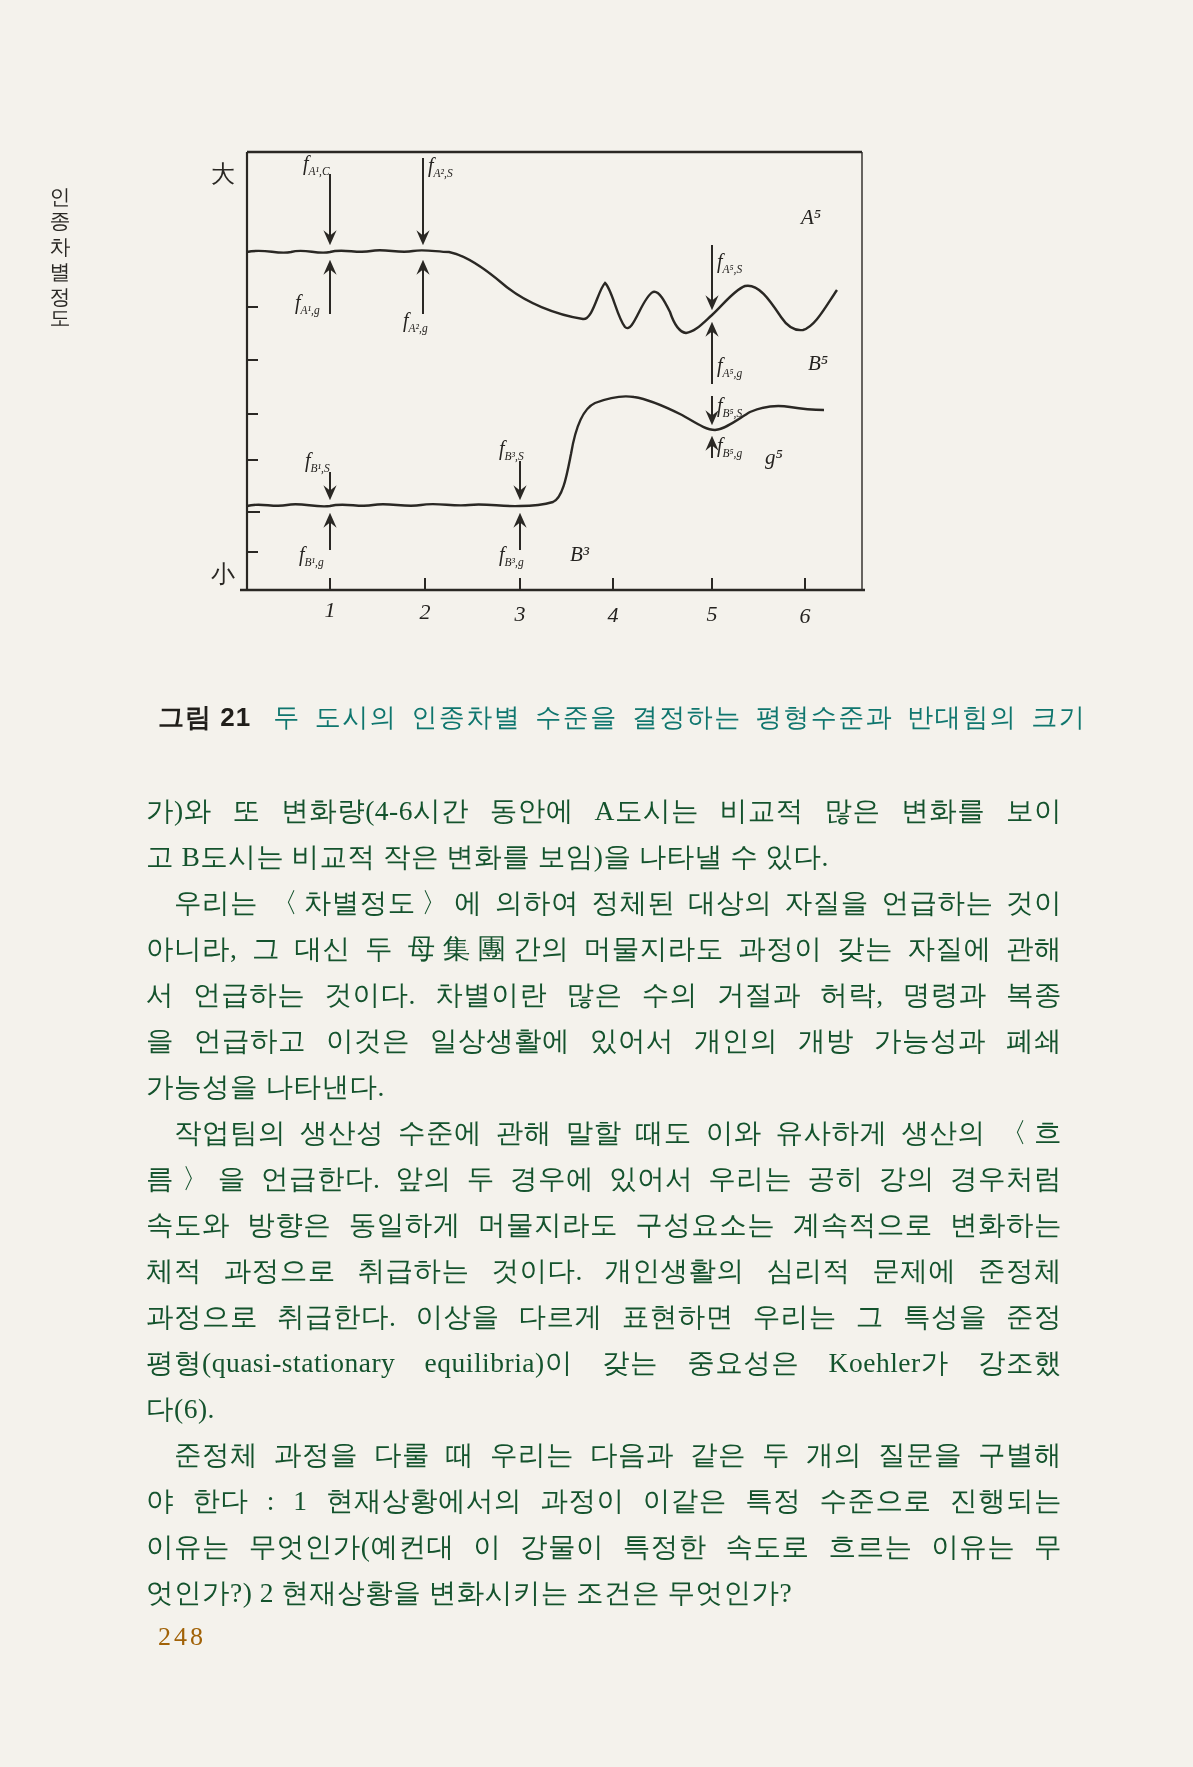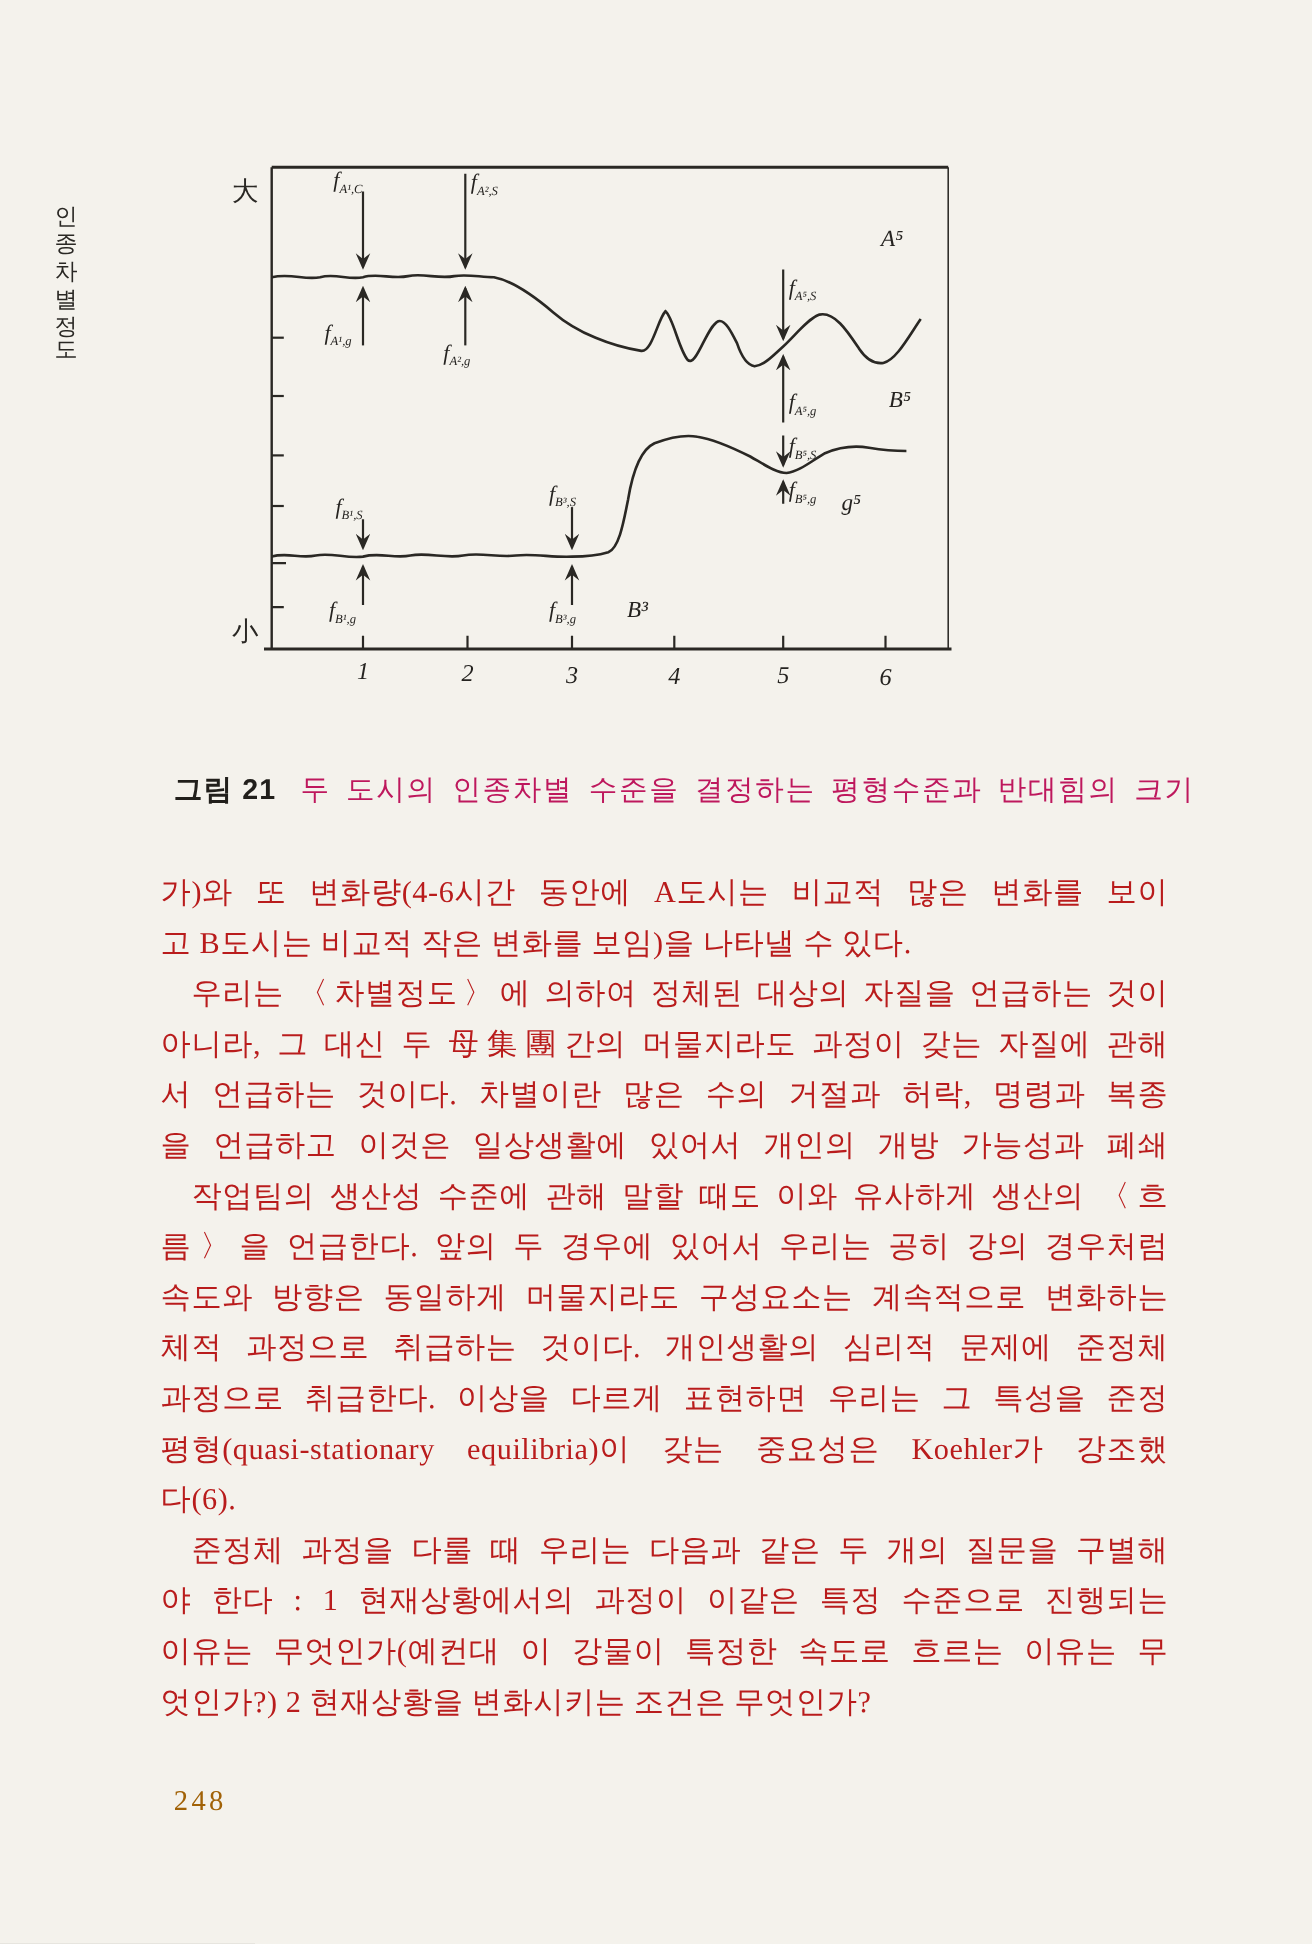--- a/index.html
+++ b/index.html
@@ -18,23 +18,23 @@
   }
   .axis-cjk{font-size:24px; fill:#2a2824;}
   .tick-num{font-size:22px; fill:#252320; text-anchor:middle; font-style:italic;}
   .curve-id{font-size:21px; font-style:italic; fill:#252320;}
   .f-sym{font-size:20px; font-style:italic; fill:#252320;}
   .f-sub{font-size:11.5px; font-style:italic; fill:#252320;}
   .ink-line{stroke:#2a2824; fill:none;}
   
   .caption{position:absolute; left:158px; top:700px; width:900px; font-size:26px; white-space:nowrap;}
   .caption .lab{font-family:Liberation Sans, sans-serif; font-weight:700; margin-right:22px; letter-spacing:1px;}
-  .caption .txt{letter-spacing:1.5px; word-spacing:6px; color:#be185d;text-align:center;}
+  .caption .txt{letter-spacing:1.5px; word-spacing:6px; color:#0f766e;text-align:center;}
   
-  .bodytext{position:absolute; left:146px; top:788px; width:916px; font-size:27.5px; color:#b91c1c;}
+  .bodytext{position:absolute; left:146px; top:788px; width:916px; font-size:27.5px; color:#14532d;}
   .tl{height:46px; line-height:46px; text-align:justify; text-align-last:justify; letter-spacing:0.5px; overflow:visible; white-space:nowrap0;}
   .tl.end{text-align-last:left;}
   .tl.ind{text-indent:28px;}
   .pagenum{position:absolute; left:158px; top:1622px; font-size:26px; letter-spacing:3px; color:#a16207;}
 </style>
 </head>
 <body>
 
 <div class="page">
 
@@ -167,20 +167,21 @@
   </div>
 
   <div class="bodytext">
     <div class="tl">가)와 또 변화량(4-6시간 동안에 A도시는 비교적 많은 변화를 보이</div>
     <div class="tl end">고 B도시는 비교적 작은 변화를 보임)을 나타낼 수 있다.</div>
 
     <div class="tl ind">우리는 〈차별정도〉에 의하여 정체된 대상의 자질을 언급하는 것이</div>
     <div class="tl">아니라, 그 대신 두 母集團간의 머물지라도 과정이 갖는 자질에 관해</div>
     <div class="tl">서 언급하는 것이다. 차별이란 많은 수의 거절과 허락, 명령과 복종</div>
     <div class="tl">을 언급하고 이것은 일상생활에 있어서 개인의 개방 가능성과 폐쇄</div>
+    <div class="tl end">가능성을 나타낸다.</div>
 
     <div class="tl ind">작업팀의 생산성 수준에 관해 말할 때도 이와 유사하게 생산의 〈흐</div>
     <div class="tl">름〉을 언급한다. 앞의 두 경우에 있어서 우리는 공히 강의 경우처럼</div>
     <div class="tl">속도와 방향은 동일하게 머물지라도 구성요소는 계속적으로 변화하는</div>
     <div class="tl">체적 과정으로 취급하는 것이다. 개인생활의 심리적 문제에 준정체</div>
     <div class="tl">과정으로 취급한다. 이상을 다르게 표현하면 우리는 그 특성을 준정</div>
     <div class="tl">평형(quasi-stationary equilibria)이 갖는 중요성은 Koehler가 강조했</div>
     <div class="tl end">다(6).</div>
 
     <div class="tl ind">준정체 과정을 다룰 때 우리는 다음과 같은 두 개의 질문을 구별해</div>

